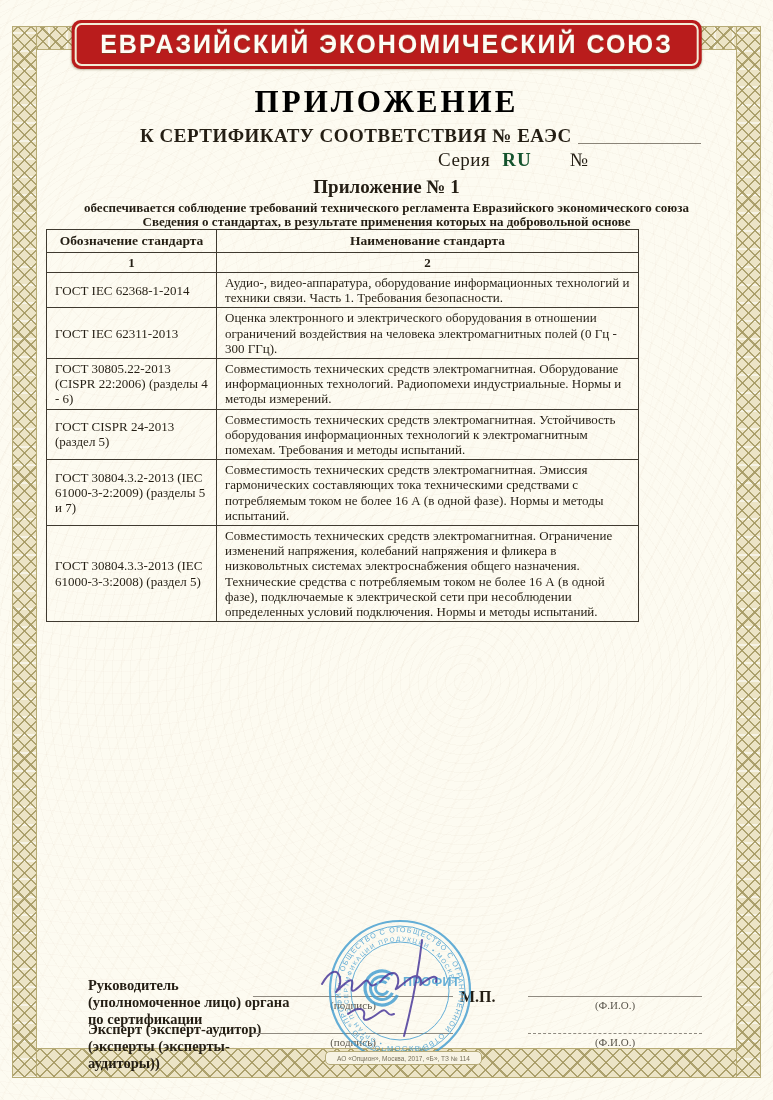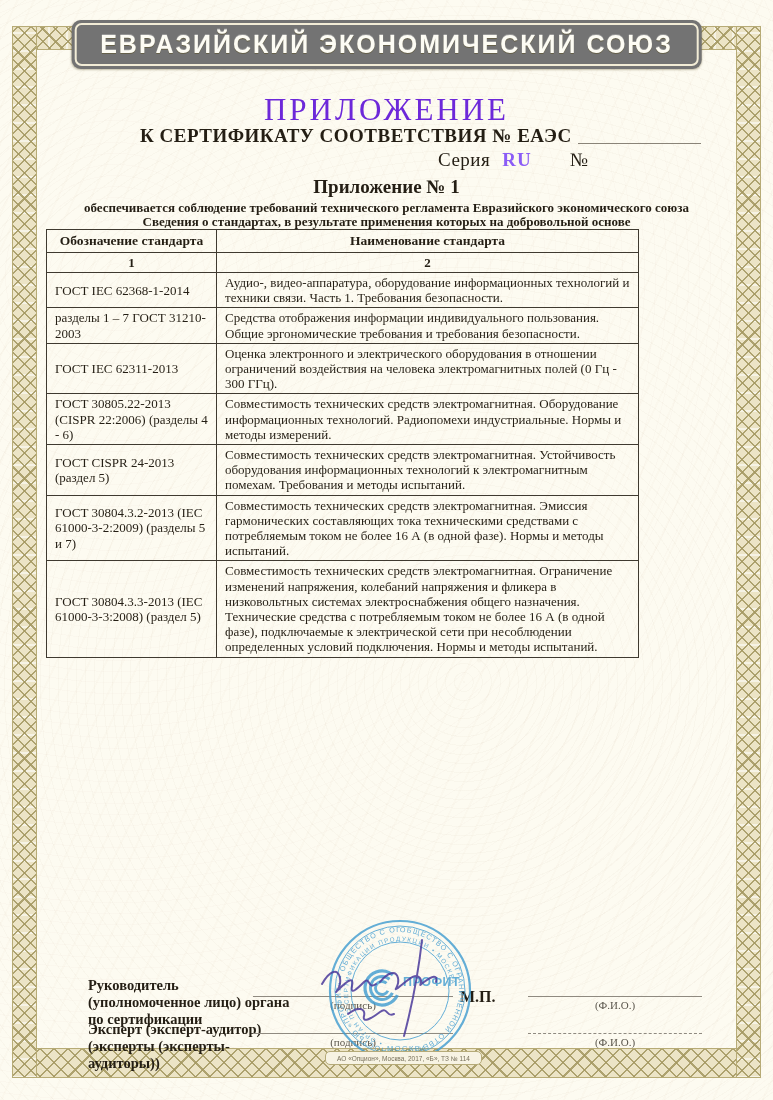--- a/index.html
+++ b/index.html
@@ -29,34 +29,34 @@
        repeating-linear-gradient(45deg, rgba(163,151,96,0.85) 0 1.5px, transparent 1.5px 9px),
        repeating-linear-gradient(-45deg, rgba(163,151,96,0.85) 0 1.5px, transparent 1.5px 9px),
        repeating-linear-gradient(0deg, rgba(255,255,255,0.55) 0 2px, transparent 2px 18px);}
   .band-right{right:12px;top:26px;width:25px;height:1052px;
      background-image:
        repeating-linear-gradient(45deg, rgba(163,151,96,0.85) 0 1.5px, transparent 1.5px 9px),
        repeating-linear-gradient(-45deg, rgba(163,151,96,0.85) 0 1.5px, transparent 1.5px 9px),
        repeating-linear-gradient(0deg, rgba(255,255,255,0.55) 0 2px, transparent 2px 18px);}
   
   .banner{position:absolute;top:20px;left:50%;transform:translateX(-50%);
-     background:#737373;border-radius:9px;padding:3px;box-shadow:0 1px 2px rgba(80,70,30,0.35);}
+     background:#b91c1c;border-radius:9px;padding:3px;box-shadow:0 1px 2px rgba(80,70,30,0.35);}
   .banner-inner{border:2px solid #f2ecd6;border-radius:7px;padding:5px 24px;}
   .banner-text{font-family:"Liberation Sans", sans-serif;font-weight:bold;font-size:25px;
      letter-spacing:2px;color:#fdfcf4;white-space:nowrap;
      text-shadow:0 1px 0 rgba(90,80,40,0.55), 0 -1px 0 rgba(255,255,255,0.25);}
   
   .doc-title{position:absolute;top:84px;left:0;right:0;text-align:center;
-     font-size:31px;font-weight:normal;letter-spacing:3px;color:#6d28d9;margin-top:8px;}
+     font-size:31px;font-weight:bold;letter-spacing:3px;color:#000000;}
   .subtitle-row{position:absolute;top:125px;left:140px;right:72px;display:flex;align-items:flex-end;}
   .subtitle-text{font-size:19px;font-weight:bold;letter-spacing:0.5px;white-space:nowrap;text-align:center;}
   .fill-line{flex:1;border-bottom:1px solid #8a8478;margin-left:6px;margin-bottom:3px;}
   .series-row{position:absolute;top:149px;left:438px;font-size:19px;display:flex;align-items:baseline;}
   .series-label{letter-spacing:0.5px;}
-  .series-value{color:#8b5cf6;font-weight:bold;margin-left:12px;letter-spacing:1px;}
+  .series-value{color:#14532d;font-weight:bold;margin-left:12px;letter-spacing:1px;}
   .series-no{margin-left:38px;}
   .appendix{position:absolute;top:176px;left:40px;right:40px;text-align:center;
      font-weight:bold;font-size:13px;line-height:1.14;}
   .appendix .ap-head{margin-bottom:3px;font-size:19px;}
   
   table.std{position:absolute;top:229px;left:46px;width:593px;border-collapse:collapse;
      font-size:13px;line-height:1.17;}
   table.std td,table.std th{border:1px solid #3f3a30;padding:2px 8px;vertical-align:middle;}
   table.std th{font-size:13.5px;font-weight:bold;text-align:center;padding:3px 8px;}
   td.num{font-weight:bold;text-align:center;padding:1px 8px;}
@@ -115,24 +115,20 @@
       <th>Обозначение стандарта</th>
       <th>Наименование стандарта</th>
     </tr>
     <tr>
       <td class="num">1</td>
       <td class="num">2</td>
     </tr>
     <tr>
       <td>ГОСТ IEC 62368-1-2014</td>
       <td>Аудио-, видео-аппаратура, оборудование информационных технологий и техники связи. Часть 1. Требования безопасности.</td>
-    </tr>
-    <tr>
-      <td>разделы 1 – 7 ГОСТ 31210-2003</td>
-      <td>Средства отображения информации индивидуального пользования. Общие эргономические требования и требования безопасности.</td>
     </tr>
     <tr>
       <td>ГОСТ IEC 62311-2013</td>
       <td>Оценка электронного и электрического оборудования в отношении ограничений воздействия на человека электромагнитных полей (0 Гц - 300 ГГц).</td>
     </tr>
     <tr>
       <td>ГОСТ 30805.22-2013 (CISPR 22:2006) (разделы 4 - 6)</td>
       <td>Совместимость технических средств электромагнитная. Оборудование информационных технологий. Радиопомехи индустриальные. Нормы и методы измерений.</td>
     </tr>
     <tr>

